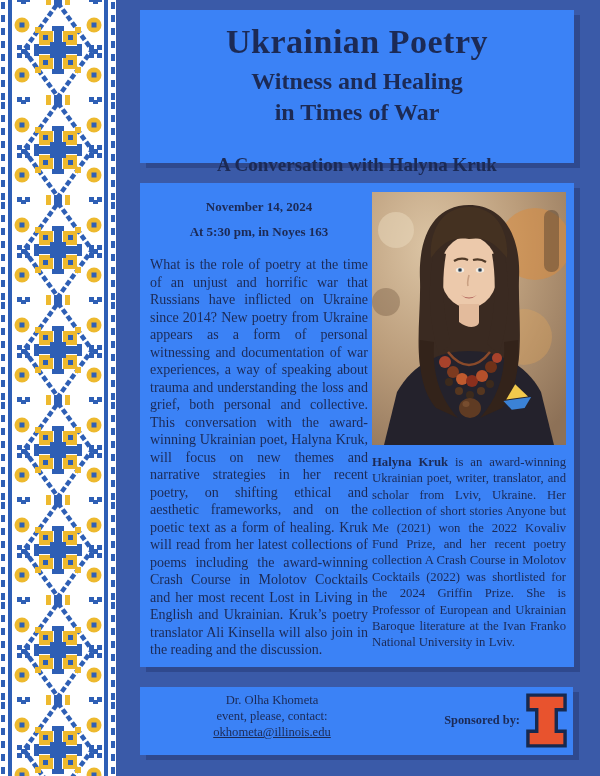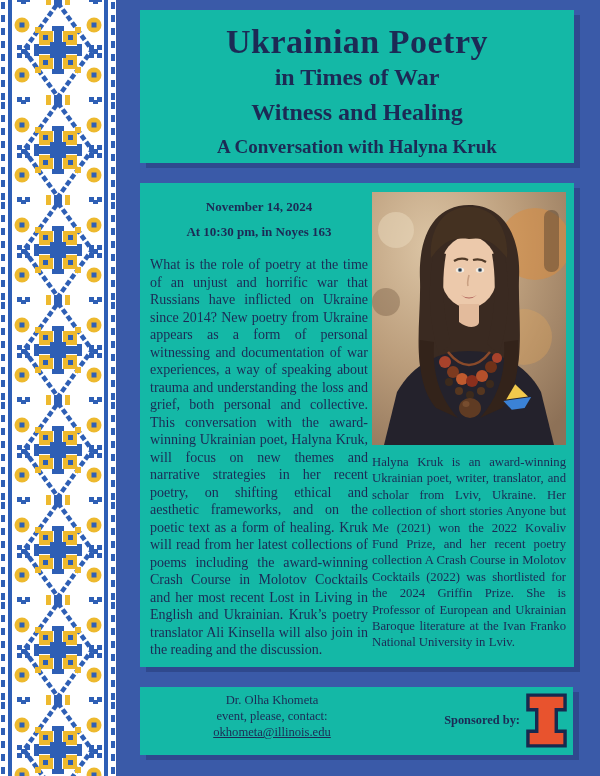--- a/index.html
+++ b/index.html
@@ -5,38 +5,38 @@
   html,body{margin:0;padding:0;}
   body{
     width:600px;height:776px;position:relative;overflow:hidden;
     background:#3A5AA8;
     font-family:"Liberation Serif", serif;
     color:#1C2A55;
   }
   .pattern-strip{position:absolute;left:0;top:0;width:116px;height:776px;}
   .canvas{position:absolute;left:116px;top:0;width:484px;height:776px;background:#3A5AA8;}
   .panel{
-    position:absolute;background:#14b8a6;
+    position:absolute;background:#3b82f6;
     box-shadow:6px 5px 0 rgba(28,44,94,.35);
   }
   
   .header-panel{left:140px;top:10px;width:434px;height:153px;text-align:center;}
   .title{font-size:34px;font-weight:bold;letter-spacing:.5px;margin-top:12px;line-height:40px;}
   .subtitle{font-size:24px;font-weight:bold;line-height:31px;}
   .subtitle.first{margin-top:4px;}
-  .tagline{font-size:19px;font-weight:bold;margin-top:7px;line-height:24px;}
+  .tagline{font-size:19px;font-weight:bold;margin-top:25px;line-height:24px;}
   
   .main-panel{left:140px;top:183px;width:434px;height:484px;}
   .left-col{position:absolute;left:10px;top:10px;width:218px;}
   .date-heading{font-size:13px;font-weight:bold;text-align:center;line-height:23px;margin:2px 0 0 0;}
   .description{font-size:14px;line-height:17.5px;text-align:justify;margin:13px 0 0 0;}
   .photo-frame{position:absolute;left:232px;top:9px;width:194px;height:253px;overflow:hidden;}
   .photo-frame svg{display:block;}
   .bio{position:absolute;left:232px;top:271px;width:194px;font-size:12.7px;line-height:16.4px;text-align:justify;margin:0;}
-  .bio strong{font-weight:normal;}
+  .bio strong{font-weight:bold;}
   
   .footer-panel{left:140px;top:687px;width:433px;height:68px;}
   .contact-block{position:absolute;left:6px;top:5px;width:252px;text-align:center;font-size:12.6px;line-height:16px;}
   .contact-line{display:block;}
   .email-link{color:#1C2A55;text-decoration:underline;font-weight:normal;}
   .sponsor-block{position:absolute;right:5px;top:5px;display:flex;align-items:center;gap:5px;}
   .sponsor-text{text-align:right;font-size:12.4px;font-weight:bold;line-height:15.5px;}
   .sponsor-line{display:block;}
   .block-i{display:block;}
 </style>
@@ -149,29 +149,29 @@
             <rect x="54" y="95" width="8" height="5"></rect>
         </g>
       </pattern>
     </defs>
     <rect width="116" height="776" fill="url(#vysh)"></rect>
   </svg>
 </div>
 
 <div class="panel header-panel">
   <div class="title">Ukrainian Poetry</div>
+  <div class="subtitle first">Witness and Healing</div>
   <div class="subtitle">in Times of War</div>
-  <div class="subtitle first">Witness and Healing</div>
   <div class="tagline">A Conversation with Halyna Kruk</div>
 </div>
 
 <div class="panel main-panel">
   <div class="left-col">
     <div class="date-heading">November 14, 2024</div>
-    <div class="date-heading">At 10:30 pm, in Noyes 163</div>
+    <div class="date-heading">At 5:30 pm, in Noyes 163</div>
     <p class="description">What is the role of poetry at the time of an unjust and horrific war that Russians have inflicted on Ukraine since 2014? New poetry from Ukraine appears as a form of personal witnessing and documentation of war experiences, a way of speaking about trauma and understanding the loss and grief, both personal and collective. This conversation with the award-winning Ukrainian poet, Halyna Kruk, will focus on new themes and narrative strategies in her recent poetry, on shifting ethical and aesthetic frameworks, and on the poetic text as a form of healing. Kruk will read from her latest collections of poems including the award-winning Crash Course in Molotov Cocktails and her most recent Lost in Living in English and Ukrainian. Kruk’s poetry translator Ali Kinsella will also join in the reading and the discussion.</p>
   </div>
 
   <div class="photo-frame">
     <svg width="194" height="253" viewBox="0 0 194 253" xmlns="http://www.w3.org/2000/svg">
       <defs>
         <radialGradient id="bgGrad" cx="30%" cy="22%" r="95%">
           <stop offset="0%" stop-color="#dcc5a5"></stop>
           <stop offset="50%" stop-color="#bb9d7b"></stop>
           <stop offset="100%" stop-color="#8d7157"></stop>

